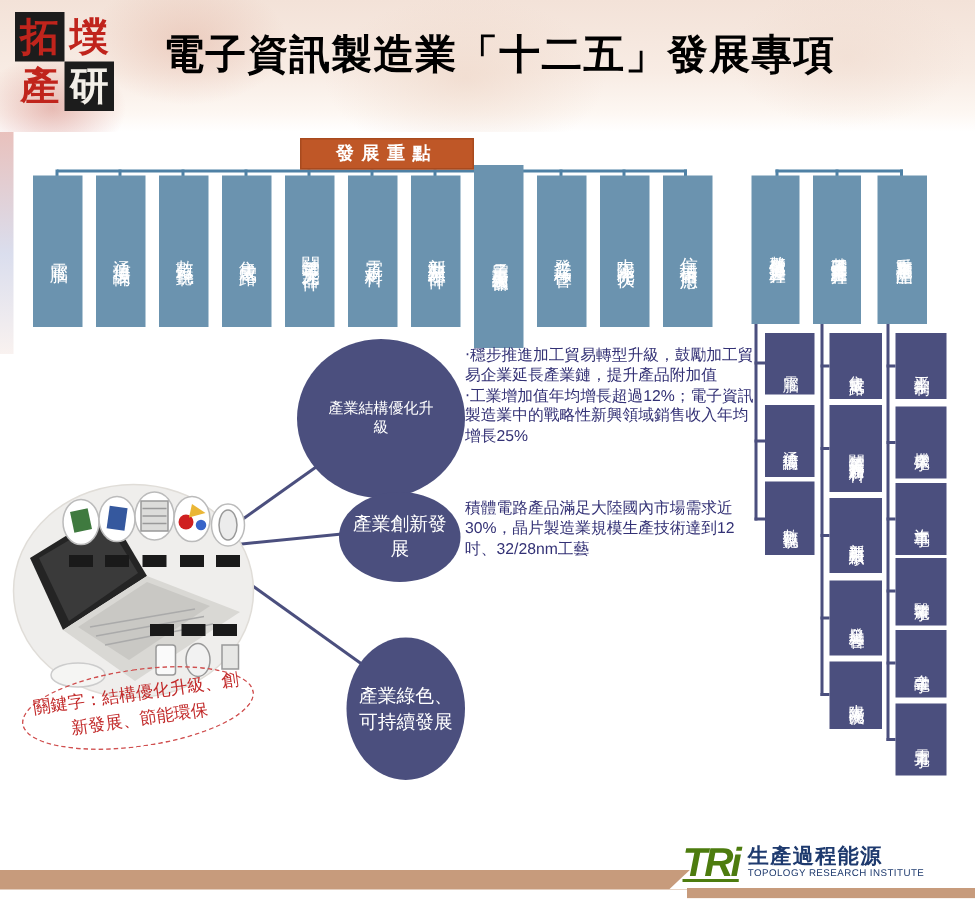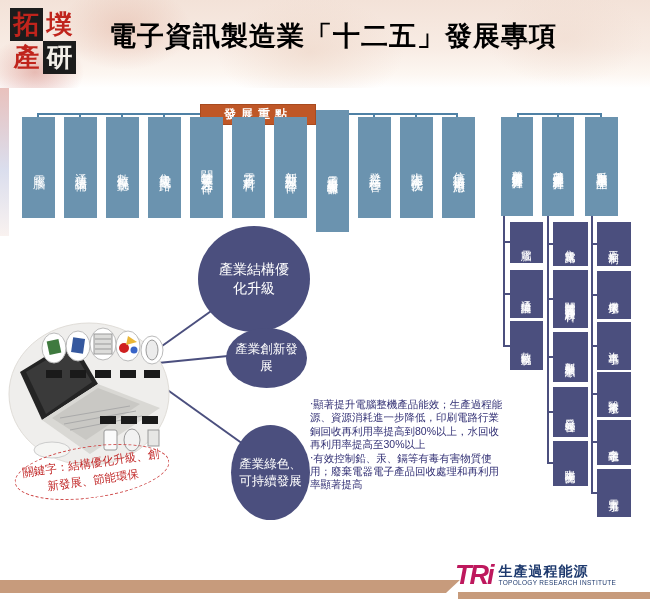--- a/index.html
+++ b/index.html
@@ -20,21 +20,21 @@
     grid-template-columns:33px 33px;grid-template-rows:33px 33px;
     font-family:"Liberation Serif","DejaVu Serif",serif;font-weight:bold;font-size:26px;line-height:33px;text-align:center;}
   .seal span{display:block;}
   .seal .dark{background:#1c1c1c;}
   .page-title{position:absolute;left:98px;top:18px;width:470px;
     font-family:"Liberation Serif","DejaVu Serif",serif;font-weight:bold;font-size:27px;
     letter-spacing:1px;color:#000;text-align:center;}
 
   
   .badge{position:absolute;height:21px;background:#bf5727;color:#fff;font-size:12px;font-weight:bold;
-    letter-spacing:5px;display:flex;align-items:center;justify-content:center;border:1px solid #a84a1e;box-sizing:border-box;margin-top:12px;}
+    letter-spacing:5px;display:flex;align-items:center;justify-content:center;border:1px solid #a84a1e;box-sizing:border-box;}
   .bline{position:absolute;background:#4f81a5;}
   .tline{position:absolute;background:#4b4f7e;}
 
   
   .vbar{position:absolute;top:117px;height:101px;width:33px;background:#6b93af;
     display:flex;align-items:center;justify-content:center;}
   .vbar .vt{writing-mode:vertical-rl;color:#fff;font-size:12px;letter-spacing:2px;line-height:1.1;max-height:95px;}
   .vbar.tall{top:110px;height:122px;}
   .vbar.tall .vt{font-size:11px;letter-spacing:1px;max-height:118px;}
   .pbar{position:absolute;top:117px;height:99px;background:#6b93af;display:flex;align-items:center;justify-content:center;}
@@ -59,21 +59,21 @@
     display:flex;align-items:center;justify-content:center;text-align:center;
     color:#c22a2a;font-size:11.5px;line-height:1.45;padding:2px 6px;box-sizing:border-box;}
 
   
   .source-line{position:absolute;left:30px;top:536px;font-size:14px;color:#000;}
   .fbar1{position:absolute;left:0;top:580px;width:650px;height:13px;background:#c79b7c;}
   .fnotch{position:absolute;left:446px;top:578px;width:204px;height:15px;background:#fff;
     clip-path:polygon(16px 0,100% 0,100% 100%,0 100%);}
   .fbar2{position:absolute;left:458px;top:592px;width:192px;height:7px;background:#c79b7c;}
   .tri-logo{position:absolute;left:455px;top:559px;height:32px;display:flex;align-items:center;}
-  .tri-glyph{font-weight:bold;font-size:27px;color:#be185d;letter-spacing:-2px;font-style:italic;margin-right:6px;}
+  .tri-glyph{font-weight:bold;font-size:27px;color:#4d7c0f;letter-spacing:-2px;font-style:italic;margin-right:6px;text-decoration:underline;}
   .tri-org{display:flex;flex-direction:column;line-height:1.1;}
   .tri-zh{font-family:"Liberation Serif","DejaVu Serif",serif;font-weight:bold;font-size:14px;color:#1e3a6e;letter-spacing:1px;}
   .tri-en{font-size:6.5px;color:#1e3a6e;letter-spacing:.3px;}
 
   svg.overlay{position:absolute;left:0;top:0;pointer-events:none;}
 </style>
 </head>
 <body>
 
 <div id="stage">
@@ -251,32 +251,33 @@
     <rect x="136" y="48" width="16" height="8" fill="#1a1a1a"></rect>
     <rect x="92" y="94" width="16" height="8" fill="#1a1a1a"></rect>
     <rect x="113" y="94" width="16" height="8" fill="#1a1a1a"></rect>
     <rect x="134" y="94" width="16" height="8" fill="#1a1a1a"></rect>
     <rect x="96" y="108" width="13" height="20" rx="2" fill="#fafafa" stroke="#999"></rect>
     <ellipse cx="124" cy="118" rx="8" ry="11" fill="#f2f2f2" stroke="#999"></ellipse>
     <rect x="140" y="108" width="11" height="16" fill="#e7e7e5" stroke="#999"></rect>
     <ellipse cx="44" cy="128" rx="18" ry="8" fill="#f5f5f3" stroke="#ccc"></ellipse>
   </svg>
 
-  <div class="goal" style="left:198px;top:226px;width:112px;height:106px;font-size:14px;">
+  <div class="goal" style="left:198px;top:226px;width:112px;height:106px;font-size:10px;">
     <span class="gl" style="width:78px;">產業結構優化升級</span>
   </div>
   <div class="goal" style="left:226px;top:328px;width:81px;height:60px;font-size:12.5px;">
     <span class="gl" style="width:64px;">產業創新發展</span>
   </div>
   <div class="goal" style="left:231px;top:425px;width:79px;height:95px;font-size:12.5px;">
     <span class="gl" style="width:64px;">產業綠色、可持續發展</span>
   </div>
 
-  <div class="detail" style="top:398px;">‧顯著提升電腦整機產品能效；生產過程能源、資源消耗進一步降低，印刷電路行業銅回收再利用率提高到80%以上，水回收再利用率提高至30%以上
-‧有效控制鉛、汞、鎘等有毒有害物質使用；廢棄電器電子產品回收處理和再利用率顯著提高</div>
+  <div class="detail" style="top:231px;">‧穩步推進加工貿易轉型升級，鼓勵加工貿易企業延長產業鏈，提升產品附加值
+‧工業增加值年均增長超過12%；電子資訊製造業中的戰略性新興領域銷售收入年均增長25%</div>
+  <div class="detail" style="top:333px;">積體電路產品滿足大陸國內市場需求近30%，晶片製造業規模生產技術達到12吋、32/28nm工藝</div>
 
   <div class="keyword">關鍵字：結構優化升級、創新發展、節能環保</div>
 
 
   <div class="fbar1"></div>
   <div class="fnotch"></div>
   <div class="fbar2"></div>
   <div class="tri-logo">
     <span class="tri-glyph">TRi</span>
     <span class="tri-org">

